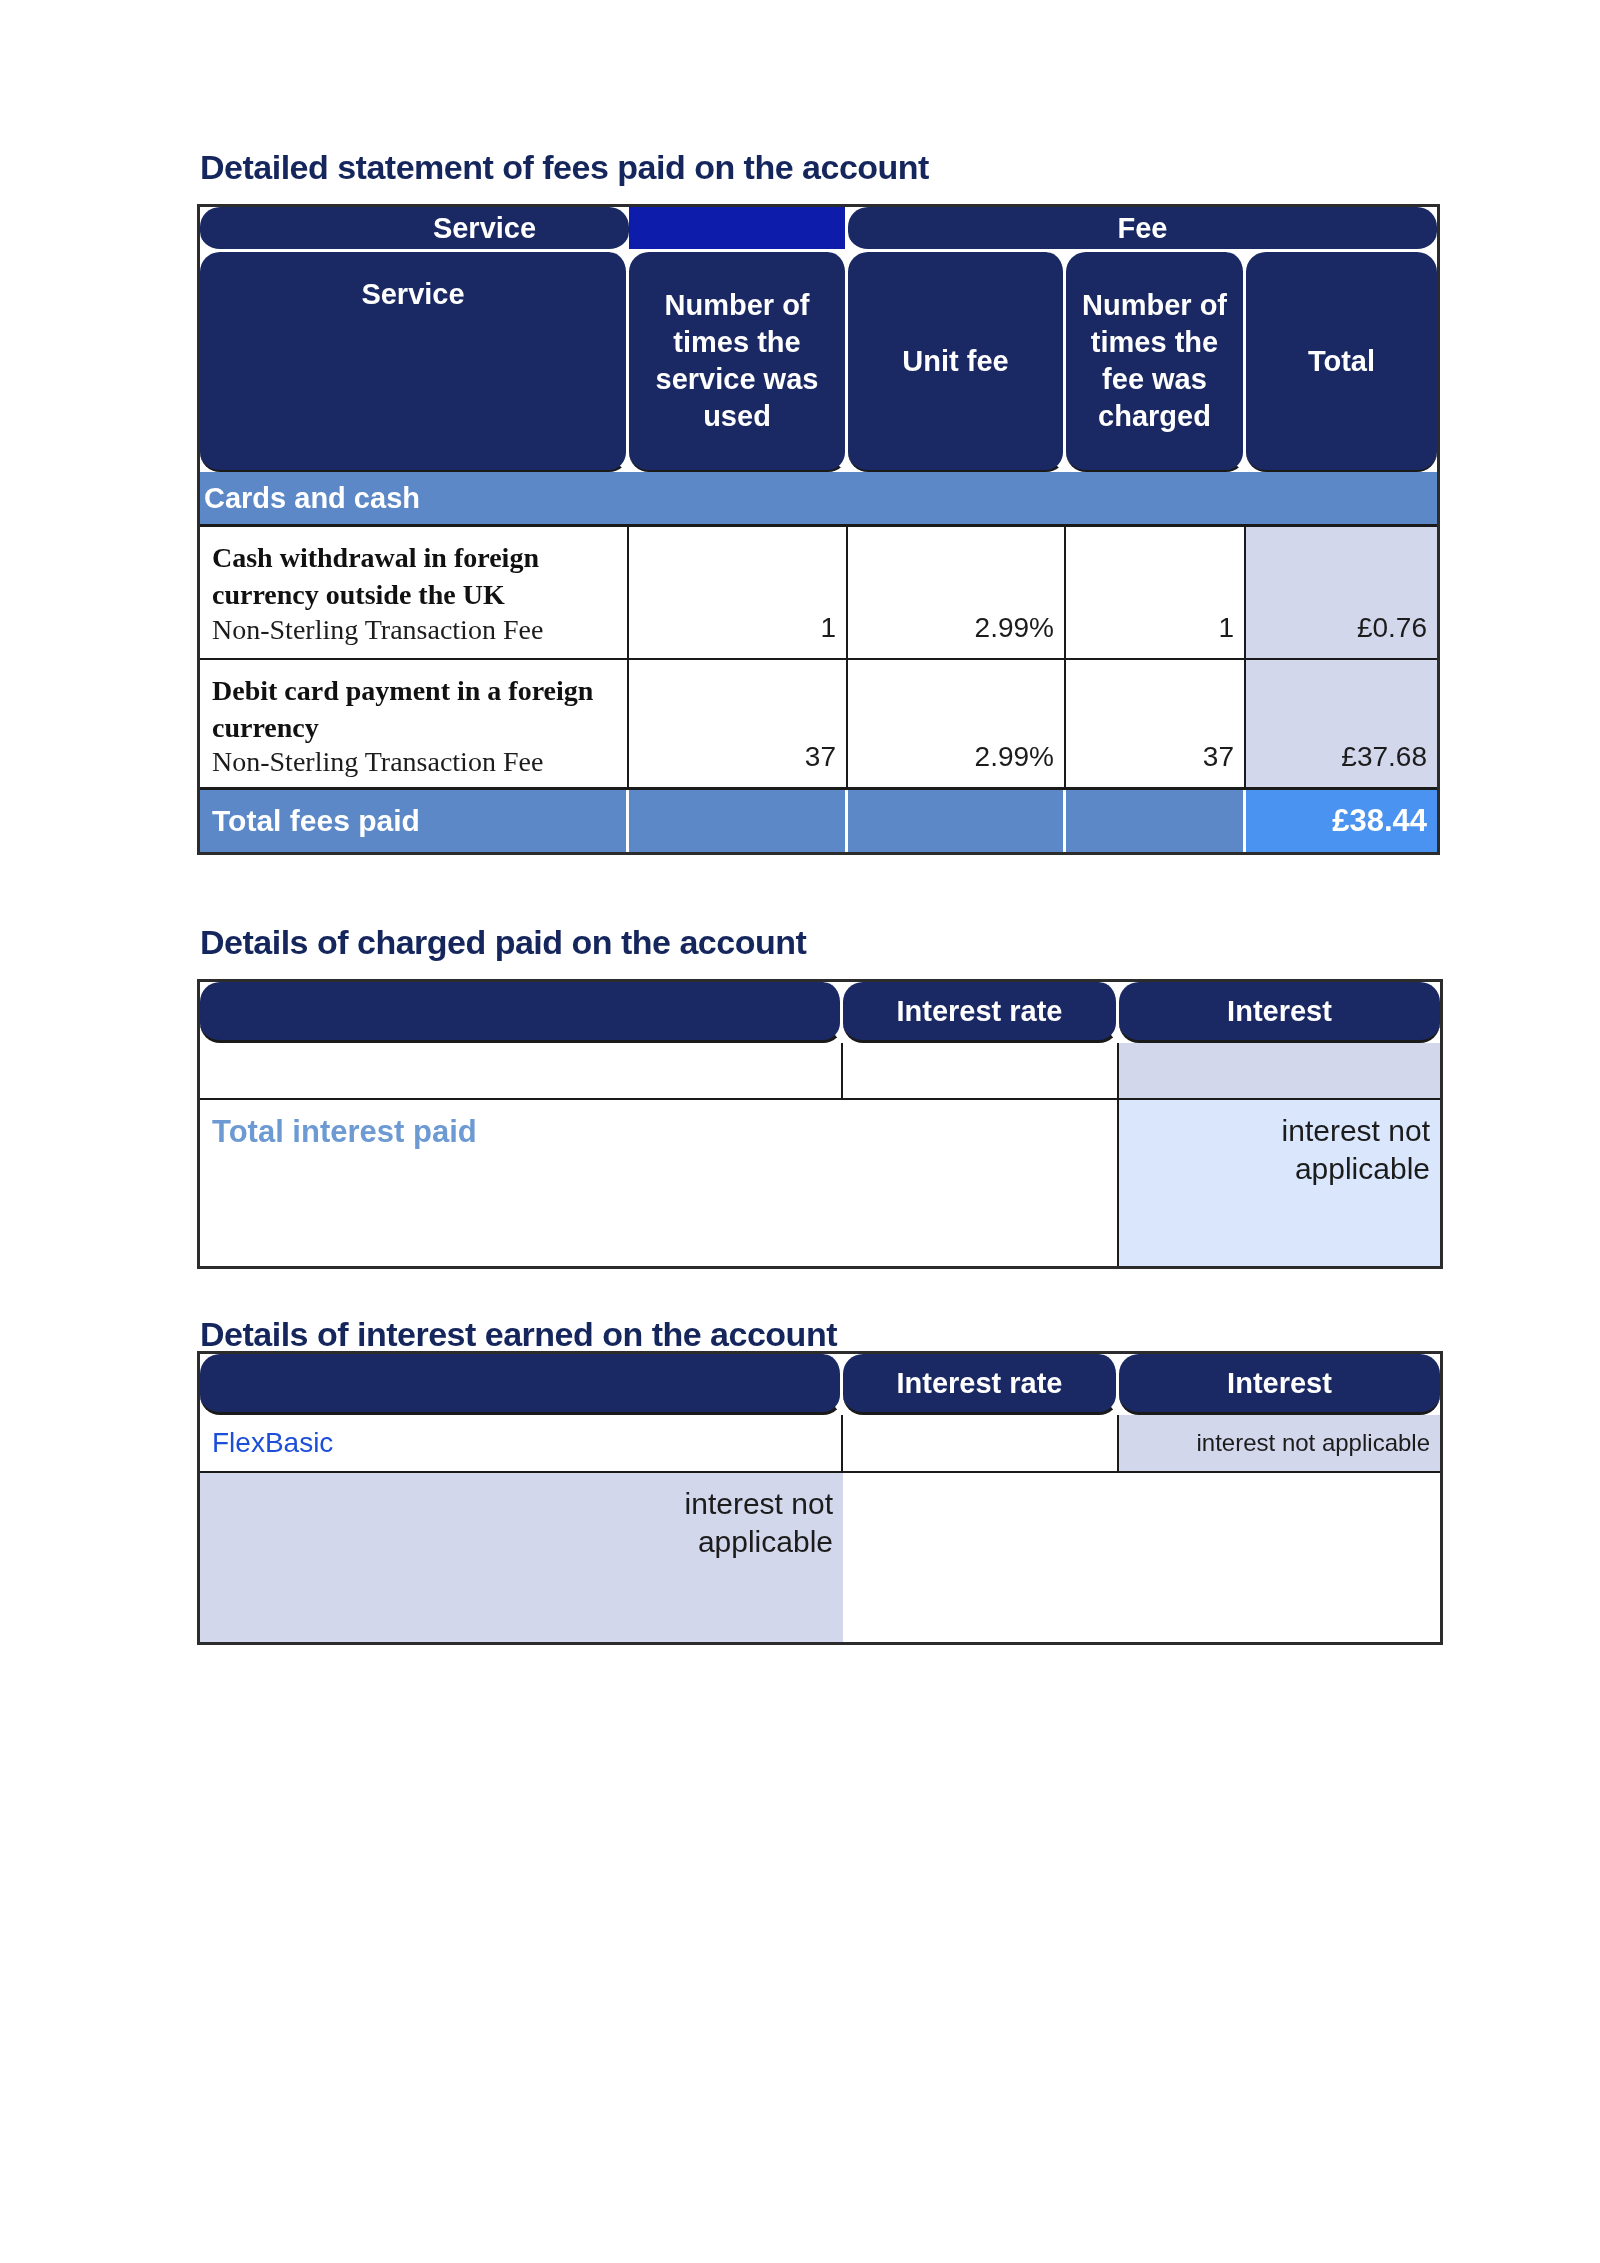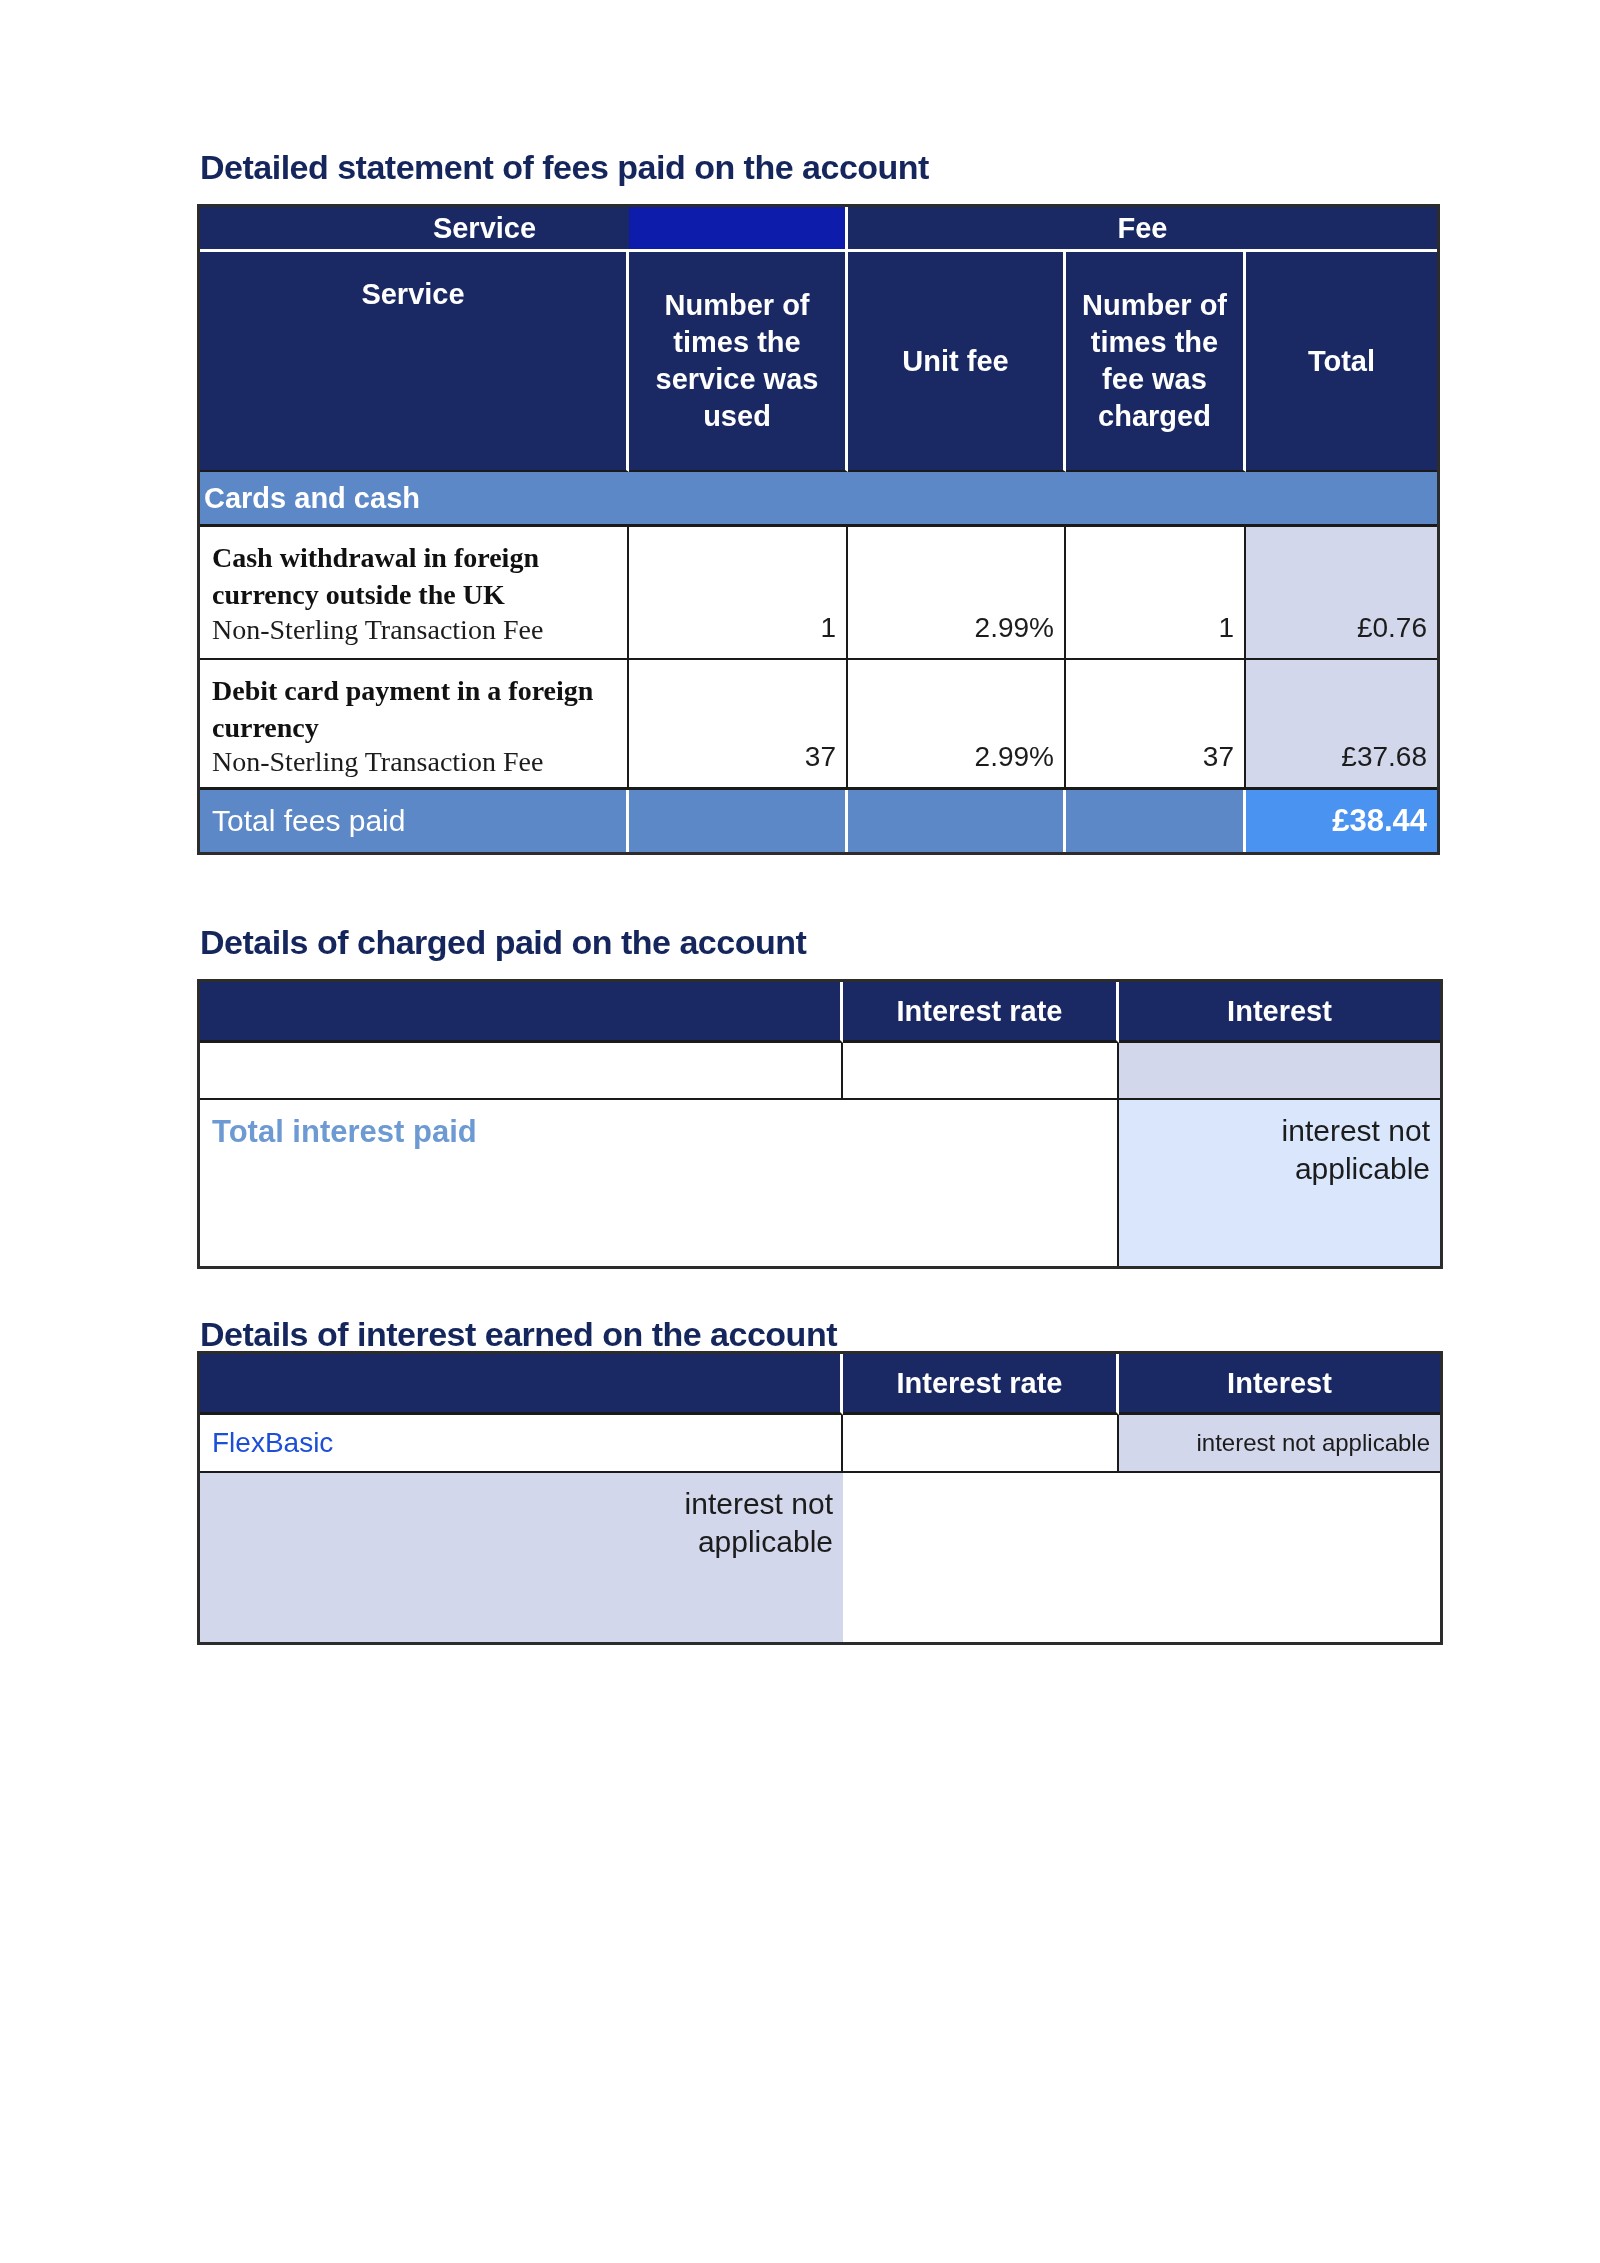--- a/index.html
+++ b/index.html
@@ -23,21 +23,21 @@
   .tbl > div { box-sizing:border-box; display:flex; overflow:hidden; }
 
   #fees-table { top:204px; grid-template-columns:429px 219px 218px 180px 191px;
                 grid-template-rows:45px 220px 55px 133px 130px 62px; }
   #interest-paid-table   { top:979px;  grid-template-columns:643px 276px 321px;
                 grid-template-rows:61px 57px 166px; }
   #interest-earned-table { top:1351px; grid-template-columns:643px 276px 321px;
                 grid-template-rows:61px 58px 169px; }
 
   
-  .navy  { background:#1a2963; }
+  .navy  { background:#1a2963;border-radius:20px; }
   .royal { background:#0e1cab; }
   .mblue { background:#5c88c8; }
   .bblue { background:#4b93f0; }
   .lav   { background:#d2d7ec; }
   .pale  { background:#d9e6fb; }
 
   
   .bb-w  { border-bottom:3px solid #ffffff; }
   .br-w  { border-right:3px solid #ffffff; }
   .bb-k2 { border-bottom:2px solid #1a1a1a; }
@@ -53,21 +53,21 @@
   .hB-top { align-items:flex-start; padding-top:24px; }
   .section-cell { grid-column:1 / 6; align-items:center; padding-left:4px;
         color:#fff; font-weight:bold; font-size:29px; }
   .service-cell { flex-direction:column; justify-content:space-between;
         padding:12px 14px 12px 12px;font-family:Liberation Serif, serif; }
   .service-name { font-weight:bold; font-size:28px; line-height:37px; color:#111111; }
   .fee-name { font-size:28px; color:#1c1c1c; }
   .val { align-items:flex-end; justify-content:flex-end;
         padding:0 10px 14px 0; font-size:28px; color:#1c1c1c; }
   .totalrow-label { align-items:center; padding-left:12px; color:#fff;
-        font-weight:normal; font-size:30px; }
+        font-weight:bold; font-size:30px; }
   .totalrow-value { align-items:center; justify-content:flex-end; padding-right:10px;
         color:#fff; font-weight:bold; font-size:31px; }
 
   .int-label { padding:14px 0 0 12px; background:#ffffff;
         font-weight:bold; font-size:31px; color:#6d9ad2; }
   .int-label-span { grid-column:1 / 3; }
   .name-cell { align-items:center; padding-left:12px; font-size:28px; color:#1d4ed8; }
   .int-value-top { justify-content:flex-end; padding:12px 10px 0 0;
         font-size:30px; color:#1c1c1c; }
   .int-value-top span { display:block; max-width:190px; margin-left:auto;

